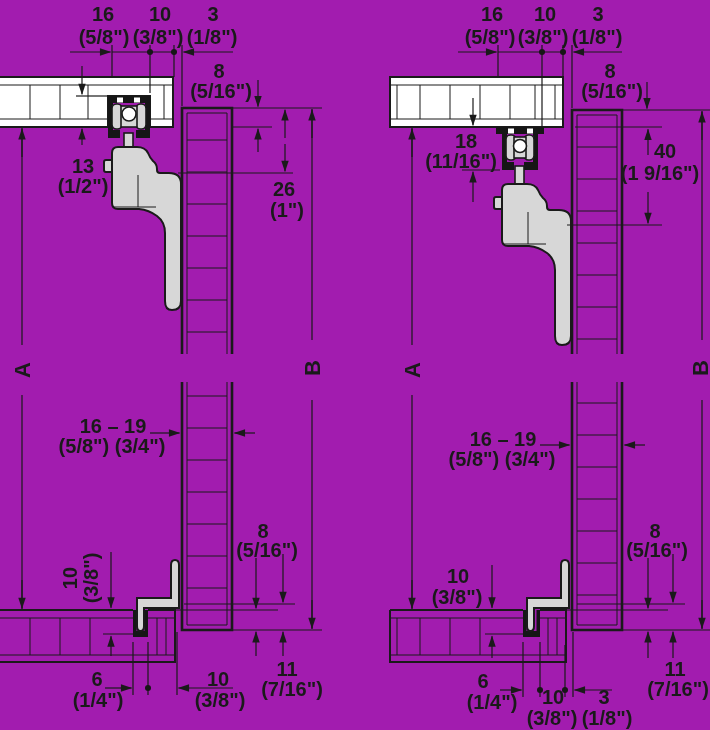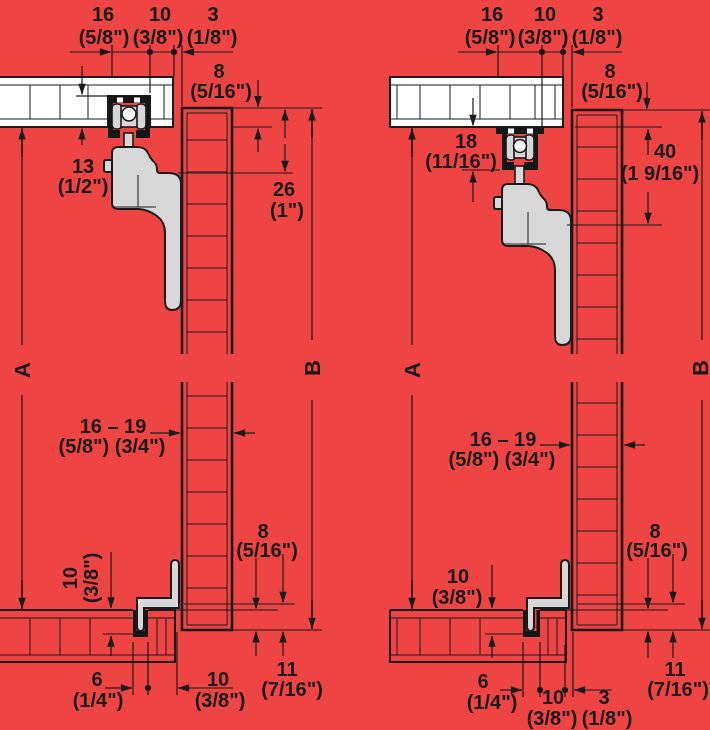--- a/index.html
+++ b/index.html
@@ -1,16 +1,16 @@
 <!DOCTYPE html>
 <html><head>
 <meta charset="utf-8">
 <style>
   html,body{margin:0;padding:0;background:#ffffff;}
-  #stage{width:710px;height:730px;position:relative;background:#ef4444;}
+  #stage{width:710px;height:730px;position:relative;background:#a21caf;}
   svg text{font:700 20px "Liberation Sans", sans-serif;fill:#1a1a1a;text-anchor:middle;}
   svg text.big{font-size:22px;}
   .ol  {stroke:#1a1a1a;stroke-width:2;fill:none;}
   .olf {stroke:#1a1a1a;stroke-width:2;fill:#ffffff;}
   .thk {stroke:#1a1a1a;stroke-width:2.6;fill:none;}
   .thin{stroke:#1a1a1a;stroke-width:1;fill:none;}
   .dim {stroke:#1a1a1a;stroke-width:1.2;fill:none;}
   .gray{fill:#d7d7d7;stroke:#1a1a1a;stroke-width:2;}
   .grayl{fill:#d7d7d7;stroke:#1a1a1a;stroke-width:1.6;}
   .blk {fill:#161616;stroke:none;}

